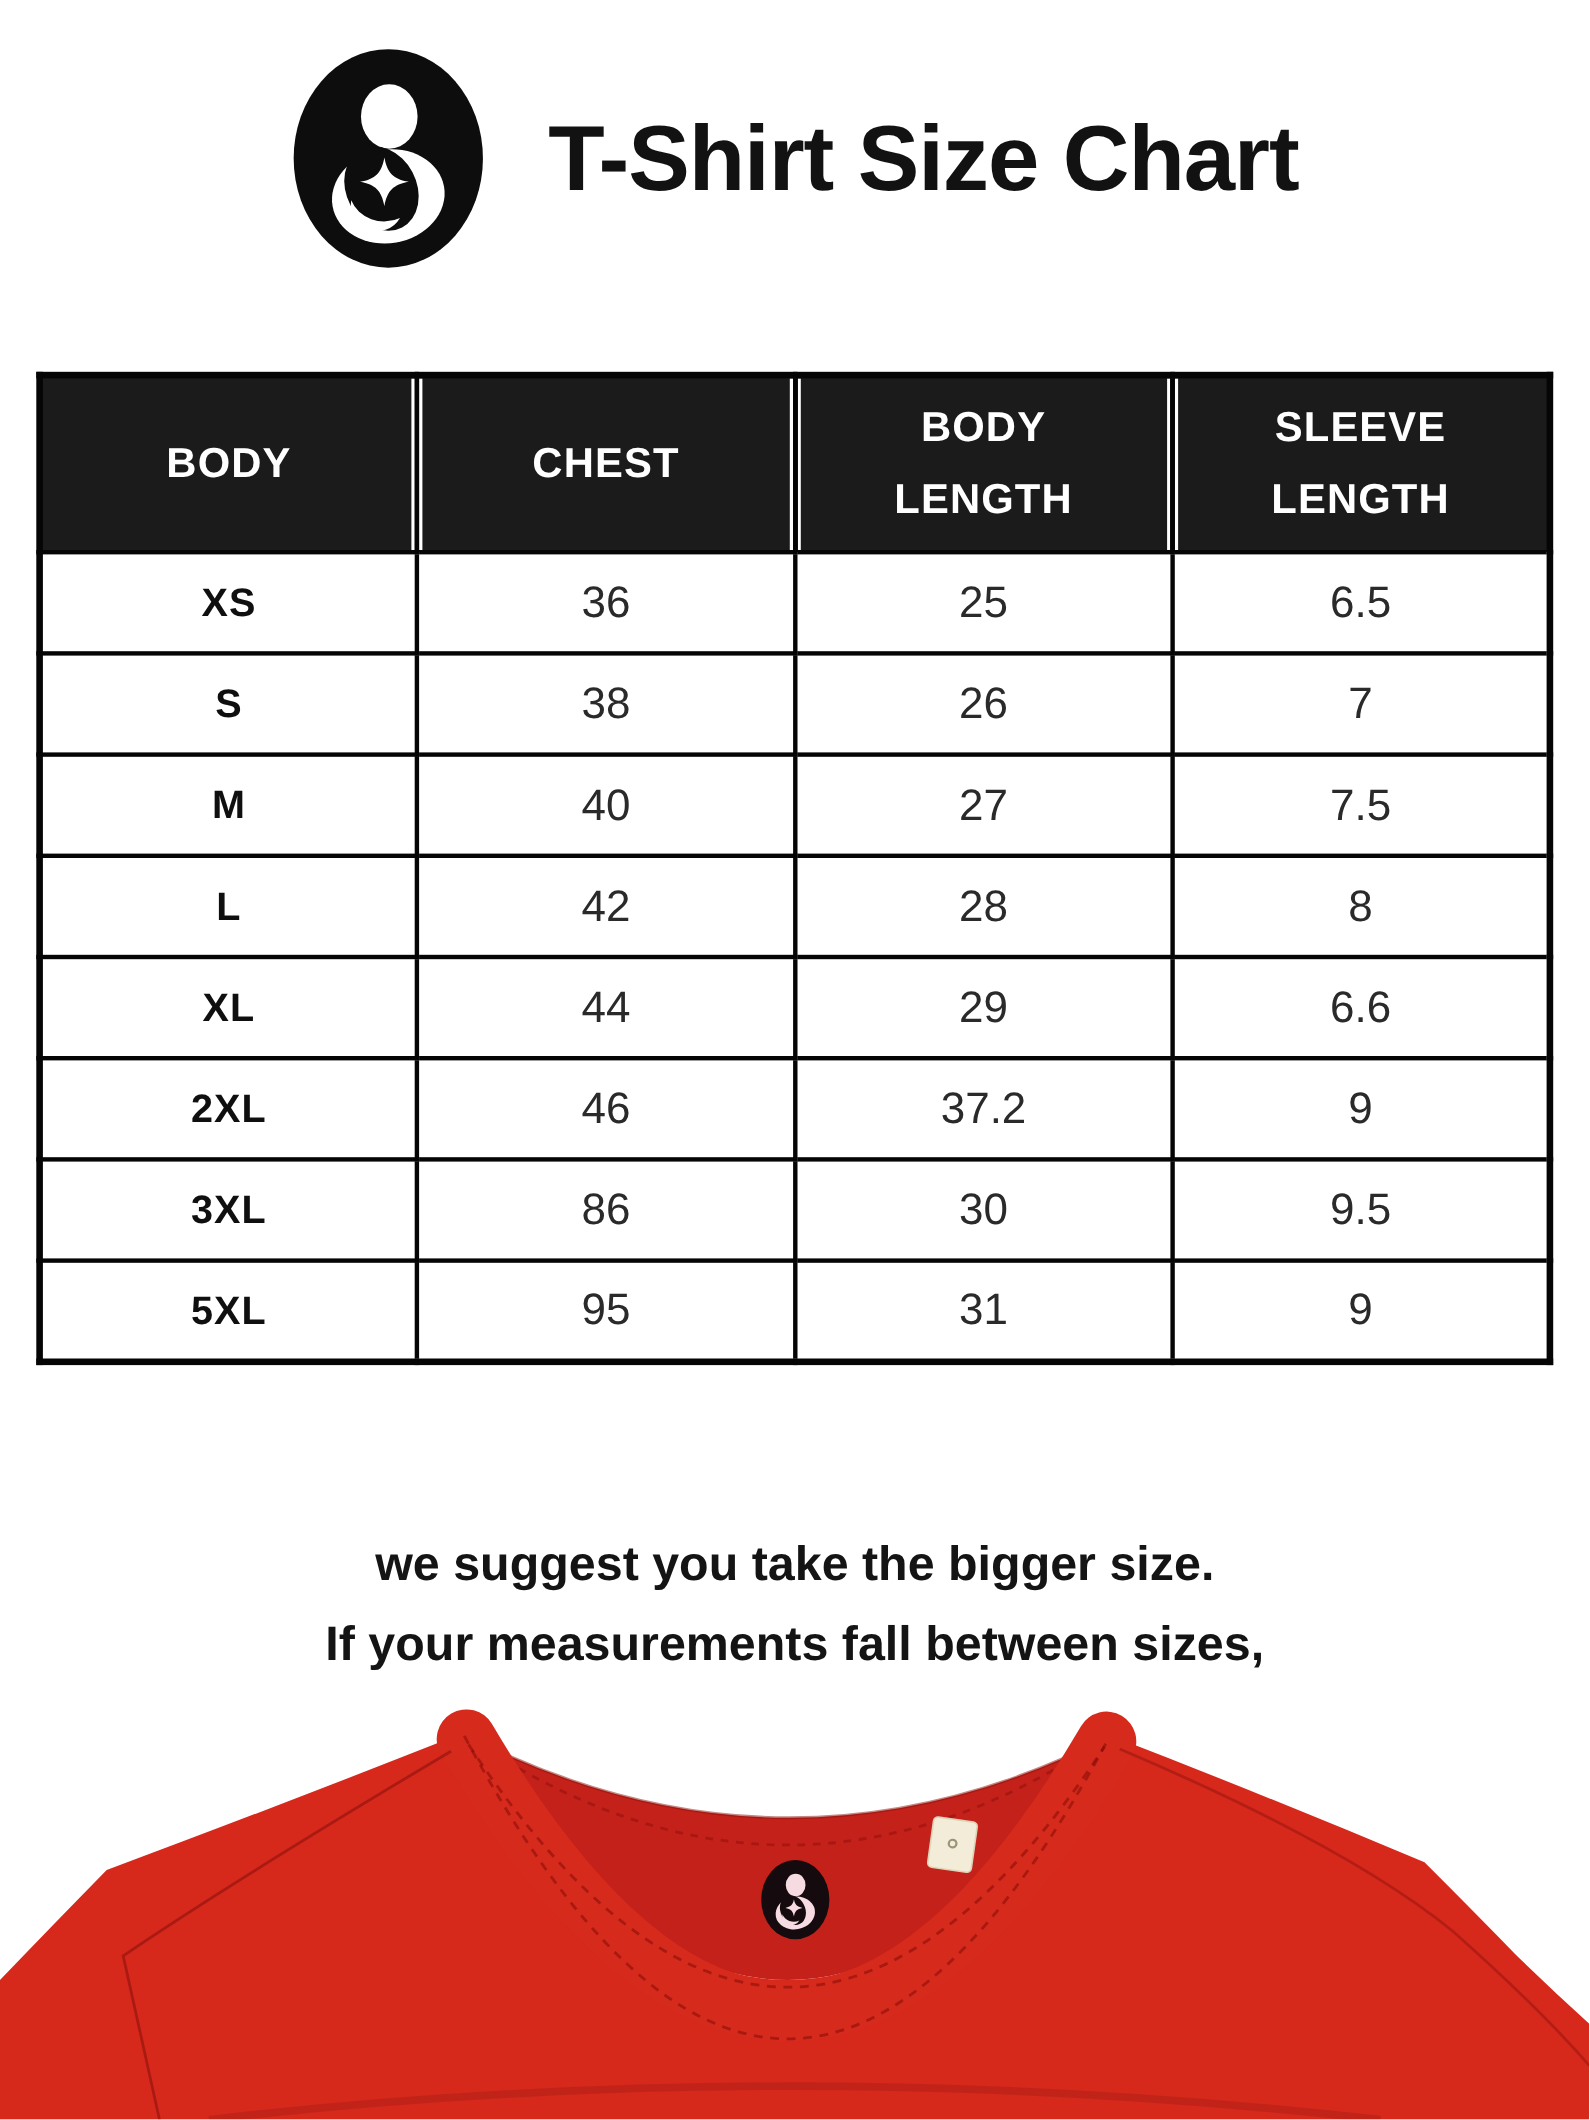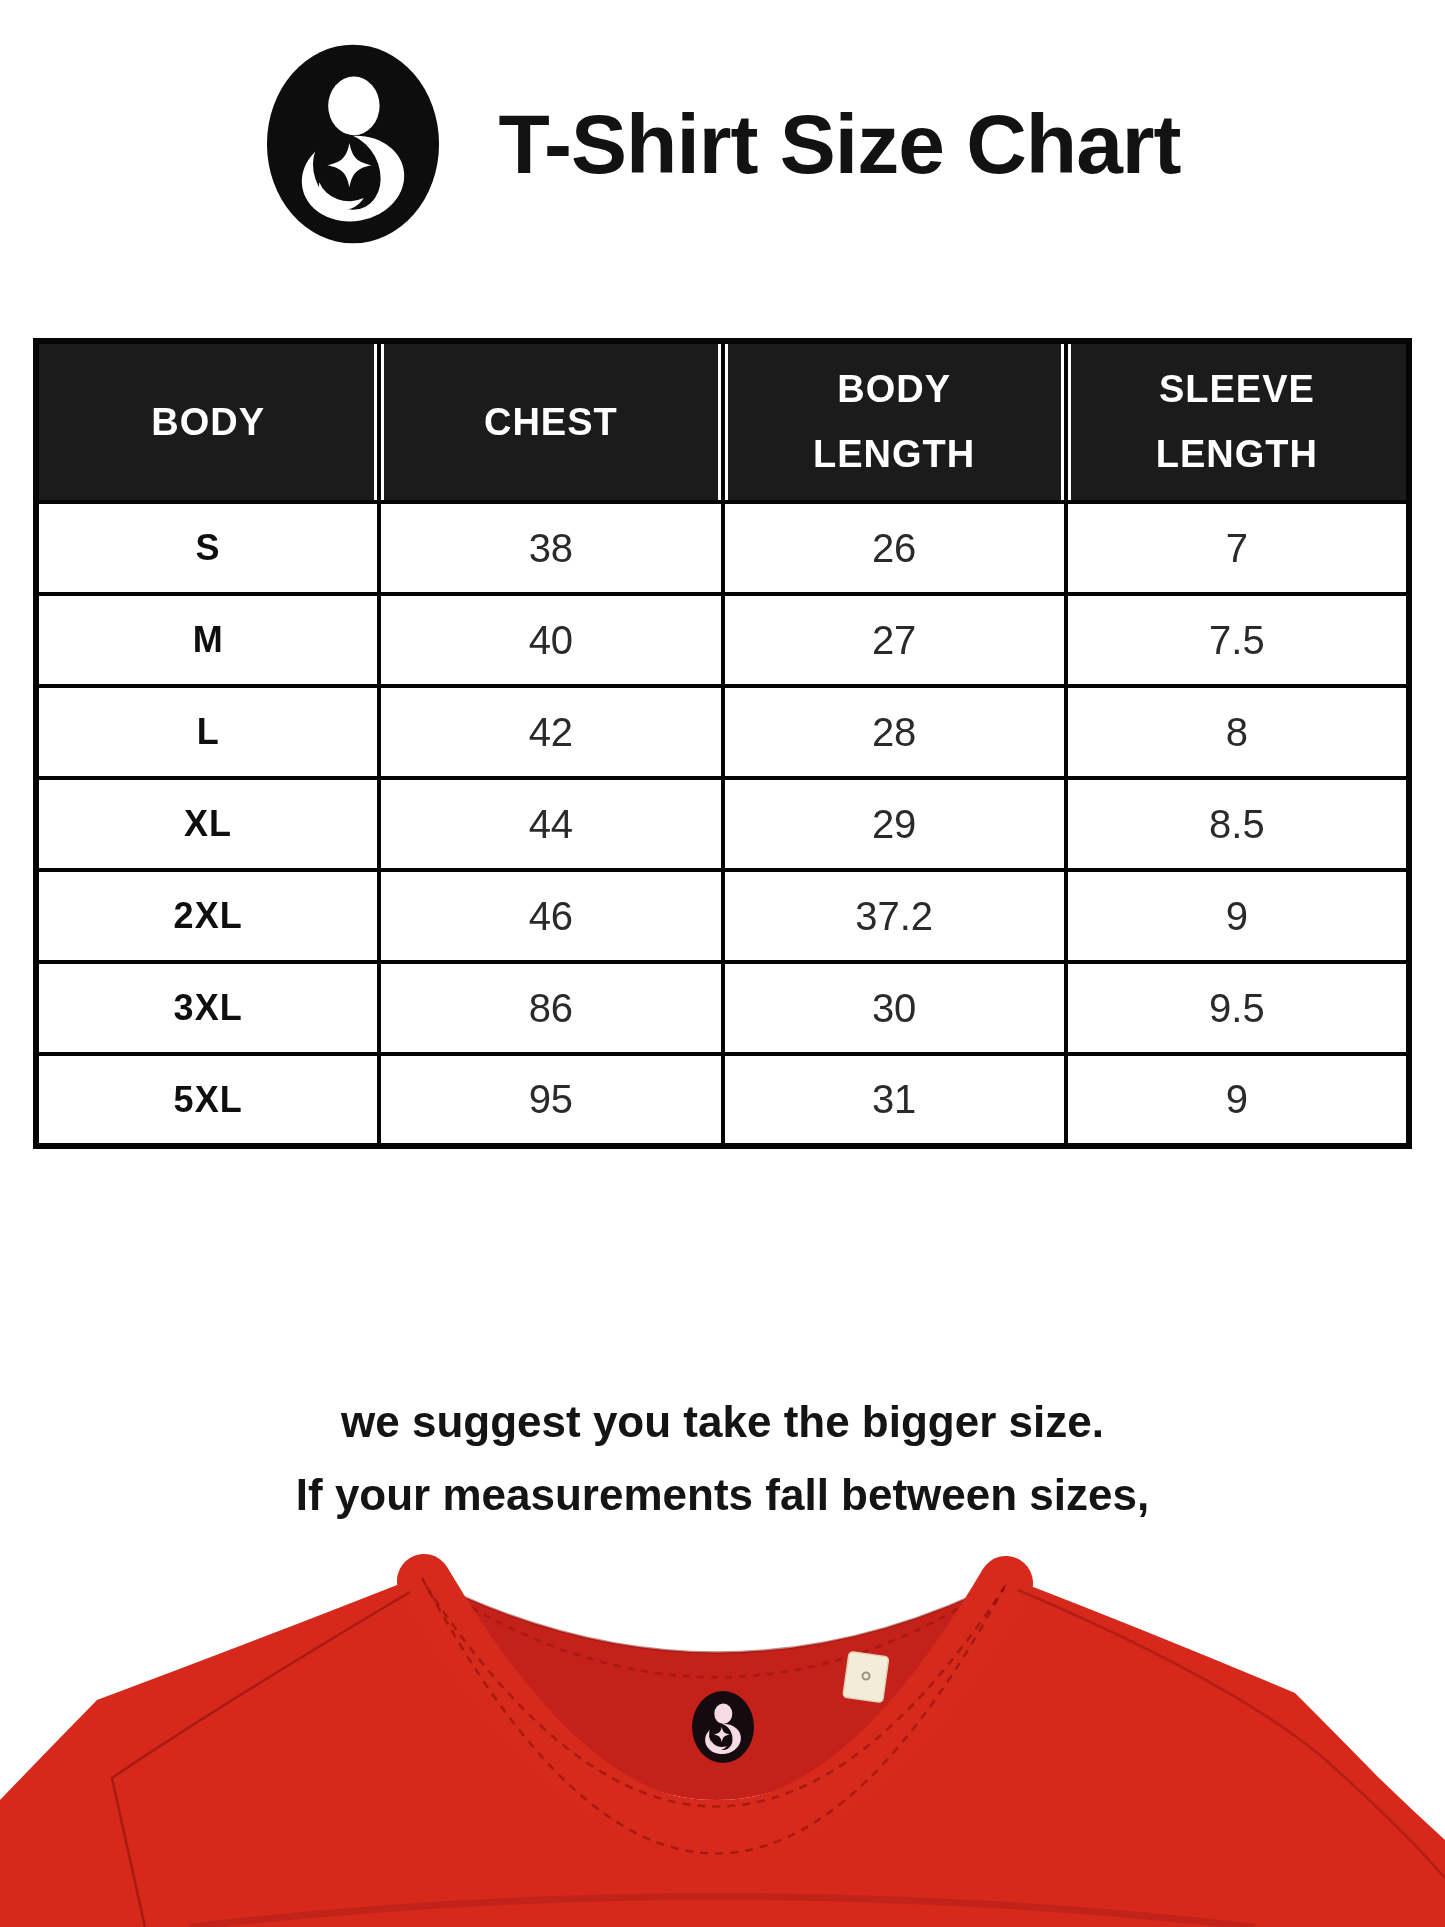--- a/index.html
+++ b/index.html
@@ -96,20 +96,26 @@
     <thead>
       <tr>
         <th><span class="hwrap">BODY</span></th>
         <th><span class="hwrap">CHEST</span></th>
         <th><span class="hwrap">BODY LENGTH</span></th>
         <th><span class="hwrap">SLEEVE LENGTH</span></th>
       </tr>
     </thead>
     <tbody>
       <tr>
+        <td class="size-cell">XS</td>
+        <td class="num-cell">36</td>
+        <td class="num-cell">25</td>
+        <td class="num-cell">6.5</td>
+      </tr>
+      <tr>
         <td class="size-cell">S</td>
         <td class="num-cell">38</td>
         <td class="num-cell">26</td>
         <td class="num-cell">7</td>
       </tr>
       <tr>
         <td class="size-cell">M</td>
         <td class="num-cell">40</td>
         <td class="num-cell">27</td>
         <td class="num-cell">7.5</td>
@@ -117,21 +123,21 @@
       <tr>
         <td class="size-cell">L</td>
         <td class="num-cell">42</td>
         <td class="num-cell">28</td>
         <td class="num-cell">8</td>
       </tr>
       <tr>
         <td class="size-cell">XL</td>
         <td class="num-cell">44</td>
         <td class="num-cell">29</td>
-        <td class="num-cell">8.5</td>
+        <td class="num-cell">6.6</td>
       </tr>
       <tr>
         <td class="size-cell">2XL</td>
         <td class="num-cell">46</td>
         <td class="num-cell">37.2</td>
         <td class="num-cell">9</td>
       </tr>
       <tr>
         <td class="size-cell">3XL</td>
         <td class="num-cell">86</td>

